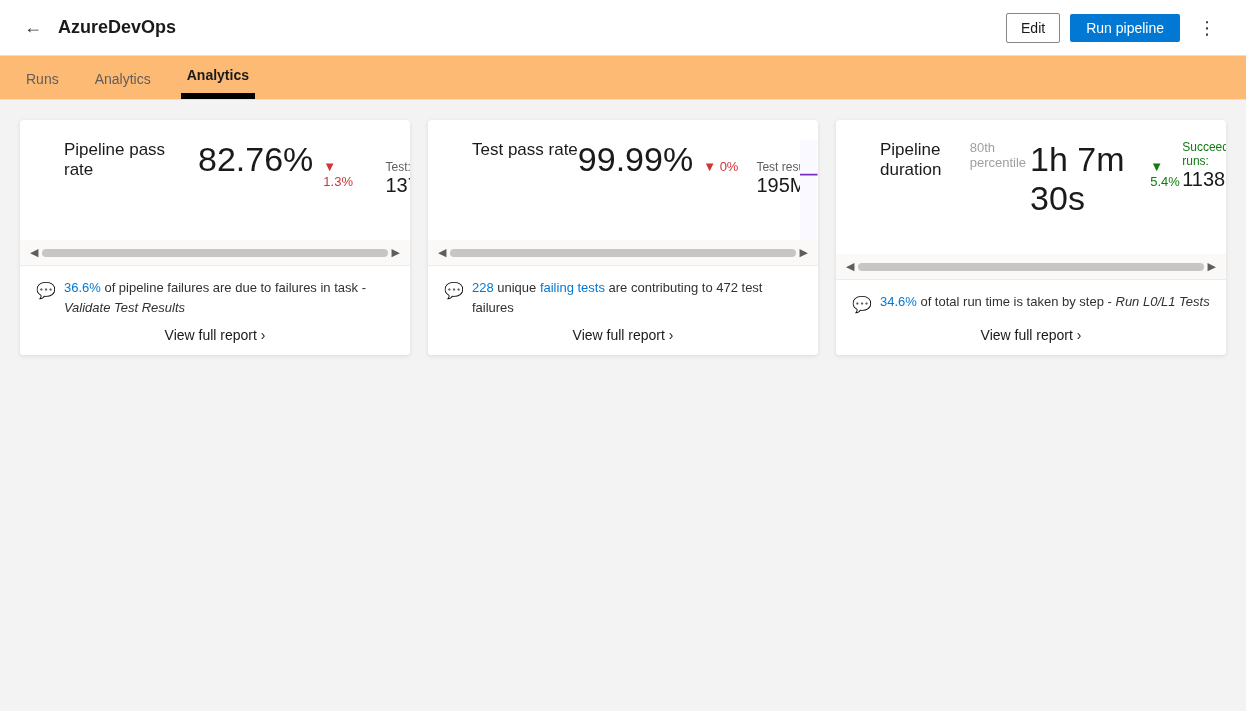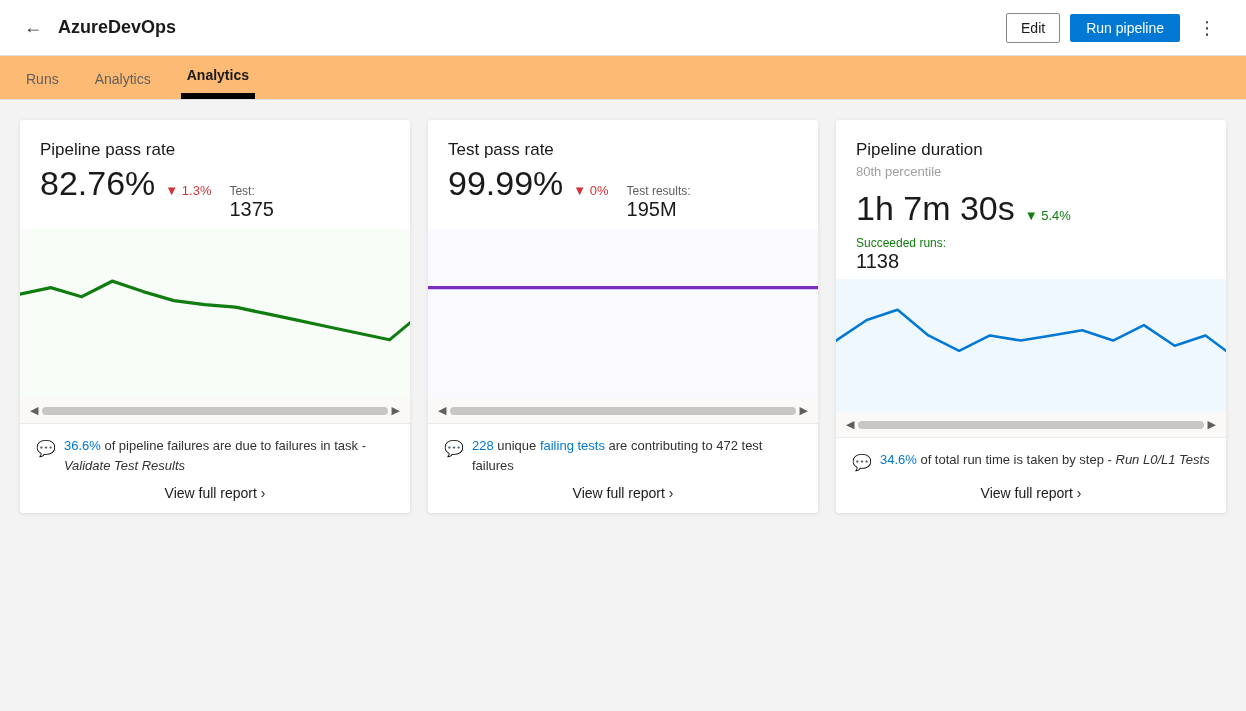--- a/index.html
+++ b/index.html
@@ -103,21 +103,22 @@
       box-shadow: 0 1px 4px rgba(0,0,0,0.1);
       flex: 1;
       display: flex;
       flex-direction: column;
       overflow: hidden;
     }
     .card-inner {
       padding: 20px 20px 0 20px;
       flex: 1;
       display: flex;
-      flex-direction: column;
+      flex-direction: row;
+      margin-left: 24px;
     }
     .card-title {
       font-size: 17px;
       font-weight: 400;
       color: #1a1a1a;
       margin-bottom: 4px;
     }
     .card-subtitle {
       font-size: 13px;
       color: #a19f9d;

